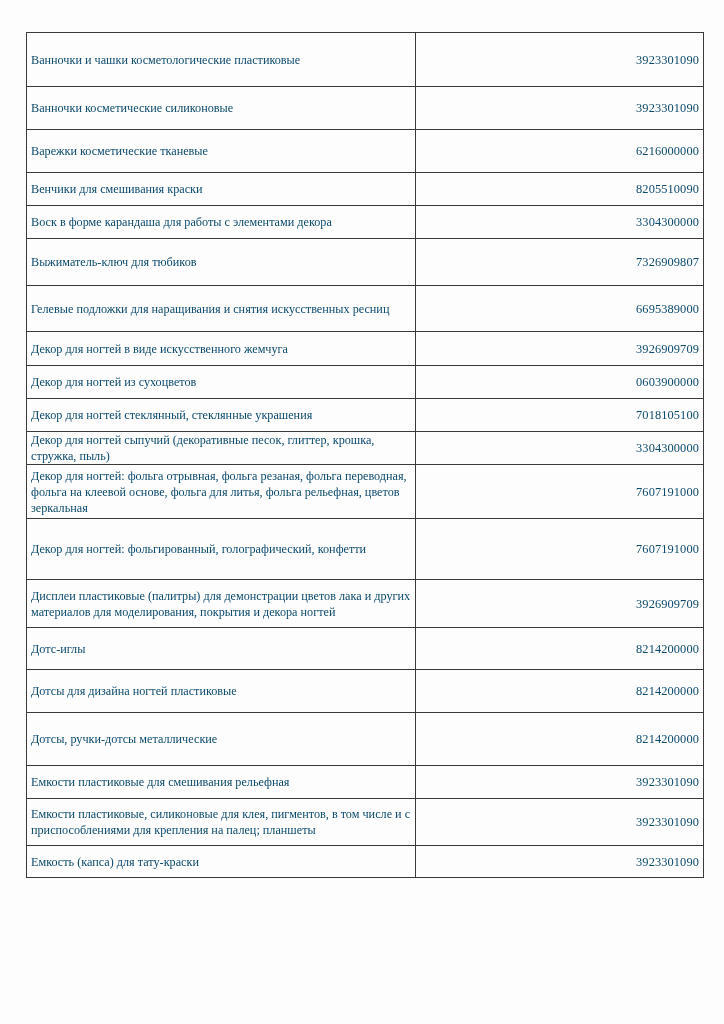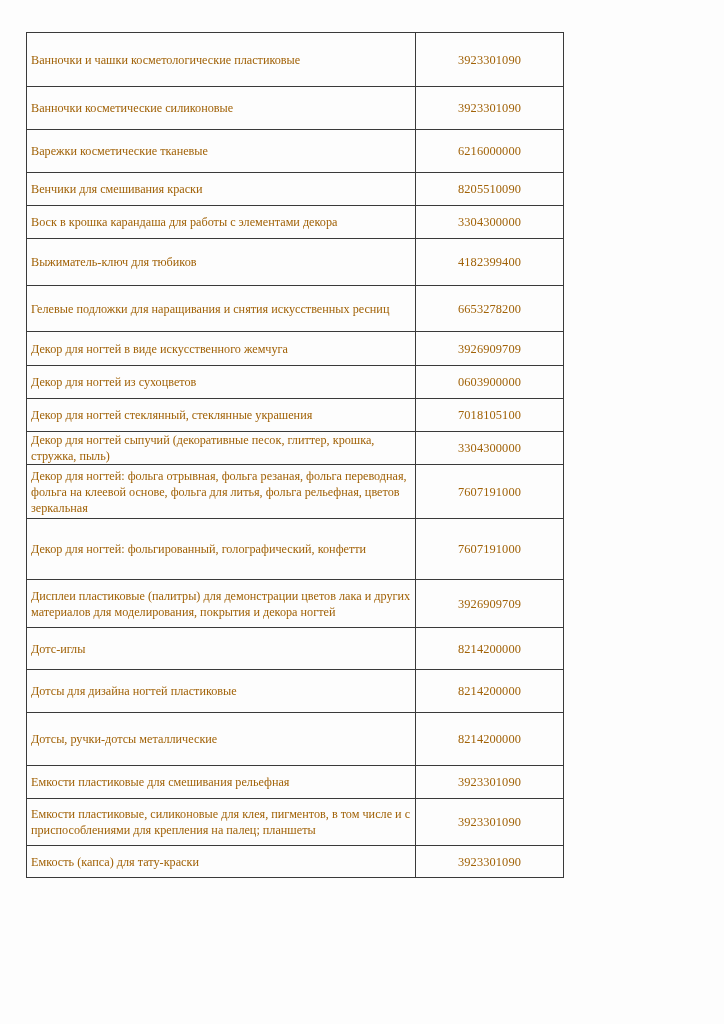--- a/index.html
+++ b/index.html
@@ -1,33 +1,33 @@
 <!DOCTYPE html>
 <html><head>
 <meta charset="utf-8">
 <style>
   html, body { margin: 0; padding: 0; background: #ffffff; }
   body { width: 724px; height: 1024px; position: relative; overflow: hidden; }
   .page { position: absolute; left: 0; top: 0; width: 724px; height: 1024px; background: #fdfdfd; }
   table.goods {
     position: absolute; left: 26px; top: 32px;
-    width: 538px;
+    width: 678px;
     border-collapse: collapse;
     font-family: "Liberation Serif", "DejaVu Serif", serif;
     font-size: 12.2px;
-    color: #a16207;
+    color: #0c4a6e;
   }
   table.goods td {
     border: 1.5px solid #3a3a3a;
     padding: 0 4px;
     vertical-align: middle;
     line-height: 16px;
   }
   table.goods td.name { width: 380px; text-align: left; }
-  table.goods td.code { text-align: center; font-size: 12.4px; letter-spacing: 0.1px; }
+  table.goods td.code { text-align: right; font-size: 12.4px; letter-spacing: 0.1px; }
 </style>
 </head>
 <body>
 
 <div class="page">
   <table class="goods">
     <tbody>
       <tr style="height:54px">
         <td class="name">Ванночки и чашки косметологические пластиковые</td>
         <td class="code">3923301090</td>
@@ -38,30 +38,30 @@
       </tr>
       <tr style="height:43px">
         <td class="name">Варежки косметические тканевые</td>
         <td class="code">6216000000</td>
       </tr>
       <tr style="height:33px">
         <td class="name">Венчики для смешивания краски</td>
         <td class="code">8205510090</td>
       </tr>
       <tr style="height:33px">
-        <td class="name">Воск в крошка карандаша для работы с элементами декора</td>
+        <td class="name">Воск в форме карандаша для работы с элементами декора</td>
         <td class="code">3304300000</td>
       </tr>
       <tr style="height:47px">
         <td class="name">Выжиматель-ключ для тюбиков</td>
-        <td class="code">4182399400</td>
+        <td class="code">7326909807</td>
       </tr>
       <tr style="height:46px">
         <td class="name">Гелевые подложки для наращивания и снятия искусственных ресниц</td>
-        <td class="code">6653278200</td>
+        <td class="code">6695389000</td>
       </tr>
       <tr style="height:34px">
         <td class="name">Декор для ногтей в виде искусственного жемчуга</td>
         <td class="code">3926909709</td>
       </tr>
       <tr style="height:33px">
         <td class="name">Декор для ногтей из сухоцветов</td>
         <td class="code">0603900000</td>
       </tr>
       <tr style="height:33px">

